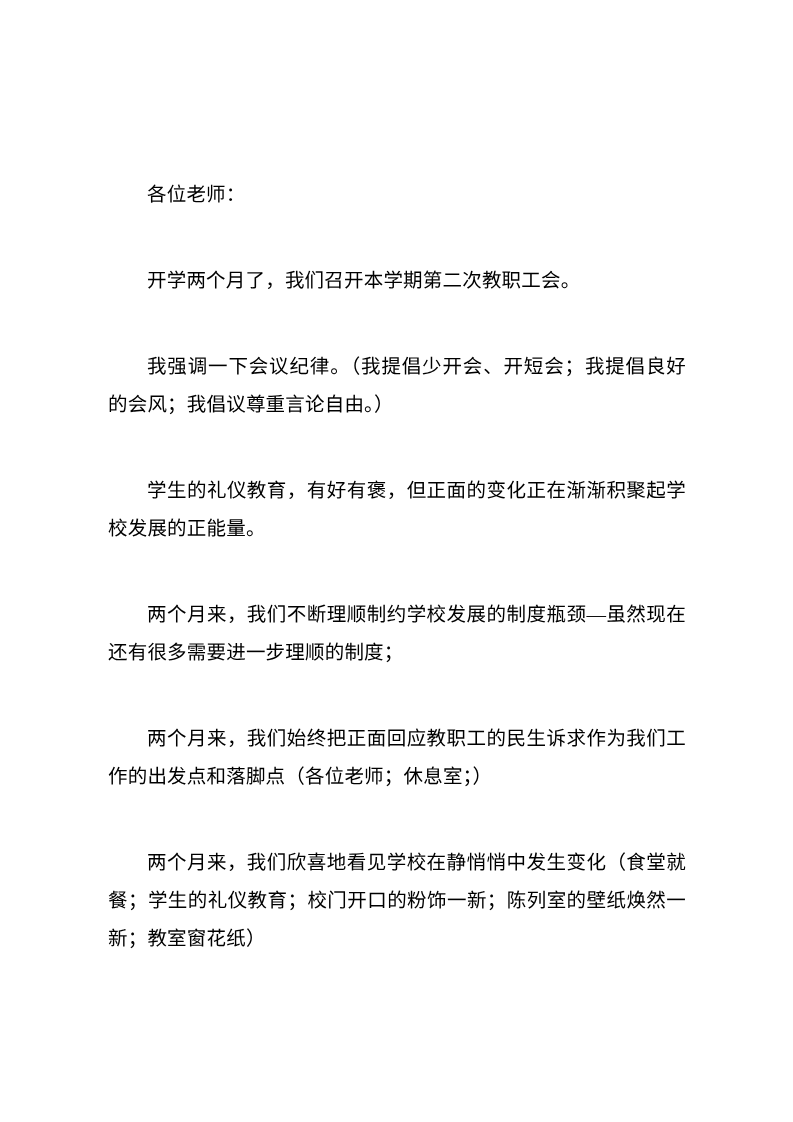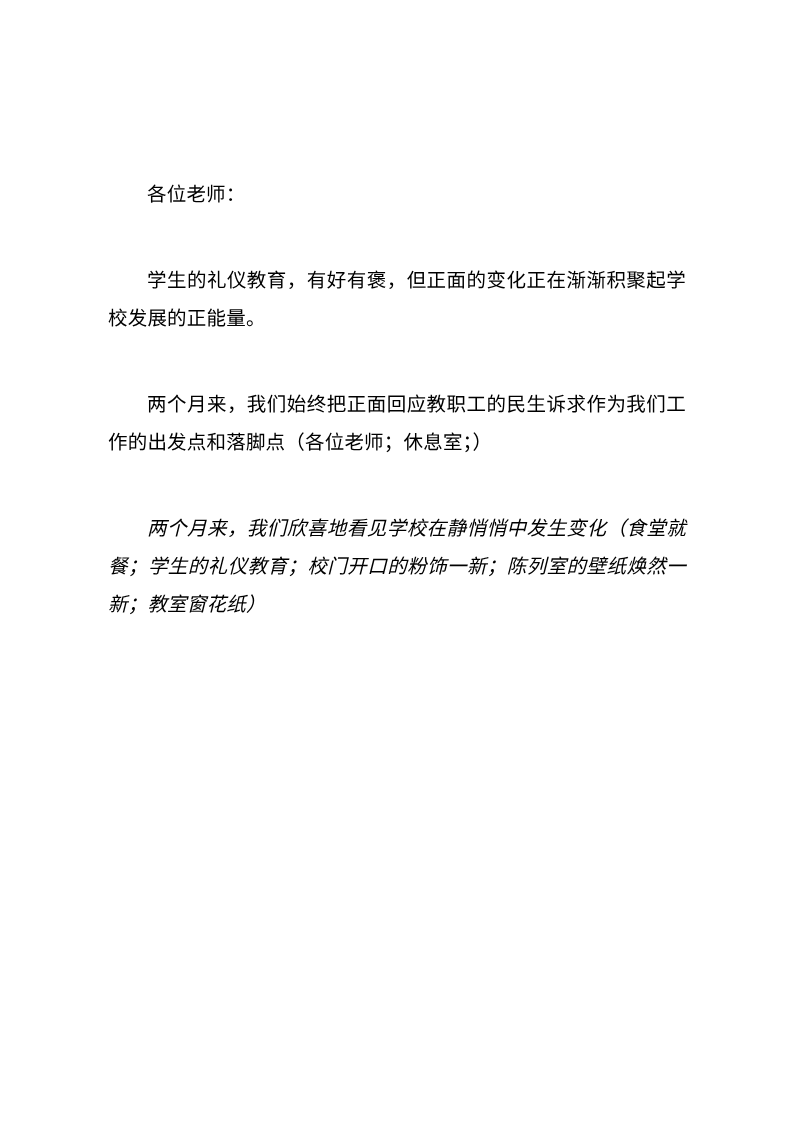--- a/index.html
+++ b/index.html
@@ -32,26 +32,28 @@
     margin: 0 0 48px 0;
     font-size: 19.5px;
     line-height: 38px;
     text-indent: 2em;
     text-align: justify;
     letter-spacing: 0.2px;
     word-break: break-all;
   }
   .para:last-child {
     margin-bottom: 0;
-    font-style: italic;
   }
 </style>
 </head>
 <body>
 
 <div class="page">
   <div class="doc-body">
     <p class="para">各位老师：</p>
+    <p class="para">开学两个月了，我们召开本学期第二次教职工会。</p>
+    <p class="para">我强调一下会议纪律。（我提倡少开会、开短会；我提倡良好的会风；我倡议尊重言论自由。）</p>
     <p class="para">学生的礼仪教育，有好有褒，但正面的变化正在渐渐积聚起学校发展的正能量。</p>
+    <p class="para">两个月来，我们不断理顺制约学校发展的制度瓶颈—虽然现在还有很多需要进一步理顺的制度；</p>
     <p class="para">两个月来，我们始终把正面回应教职工的民生诉求作为我们工作的出发点和落脚点（各位老师；休息室；）</p>
     <p class="para">两个月来，我们欣喜地看见学校在静悄悄中发生变化（食堂就餐；学生的礼仪教育；校门开口的粉饰一新；陈列室的壁纸焕然一新；教室窗花纸）</p>
   </div>
 </div>
 
 </body></html>

